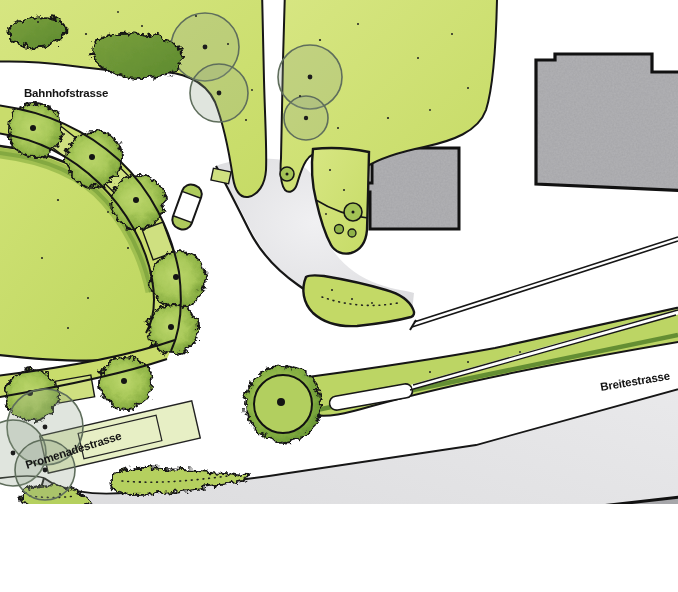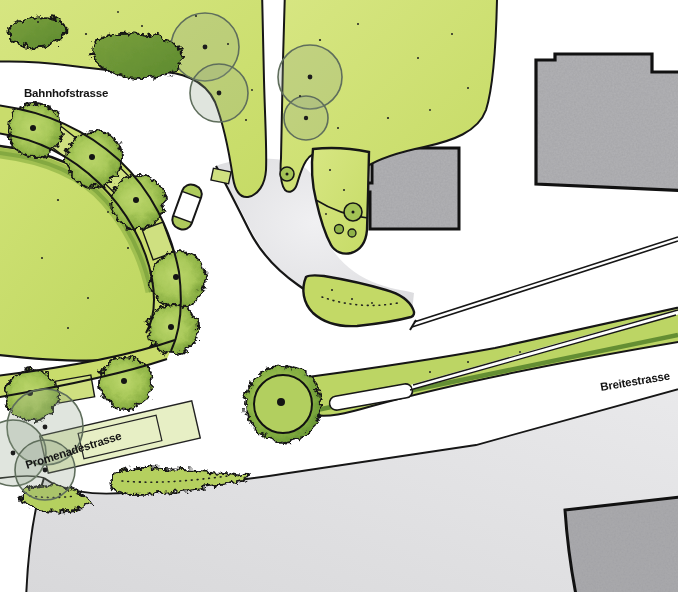--- a/index.html
+++ b/index.html
@@ -1,17 +1,17 @@
 <!DOCTYPE html>
 <html><head>
 <meta charset="utf-8">
 <style>
   html,body{margin:0;padding:0;background:#ffffff;}
   .stage{
-    width:678px;height:592px;position:relative;overflow:hidden;
+    width:678px;height:504px;position:relative;overflow:hidden;
     background:#ffffff;
     font-family:"Liberation Sans",sans-serif;
   }
   svg{display:block;}
   svg text{
     font-family:"Liberation Sans",sans-serif;
     font-weight:bold;
     fill:#141414;
     letter-spacing:-0.2px;
   }

